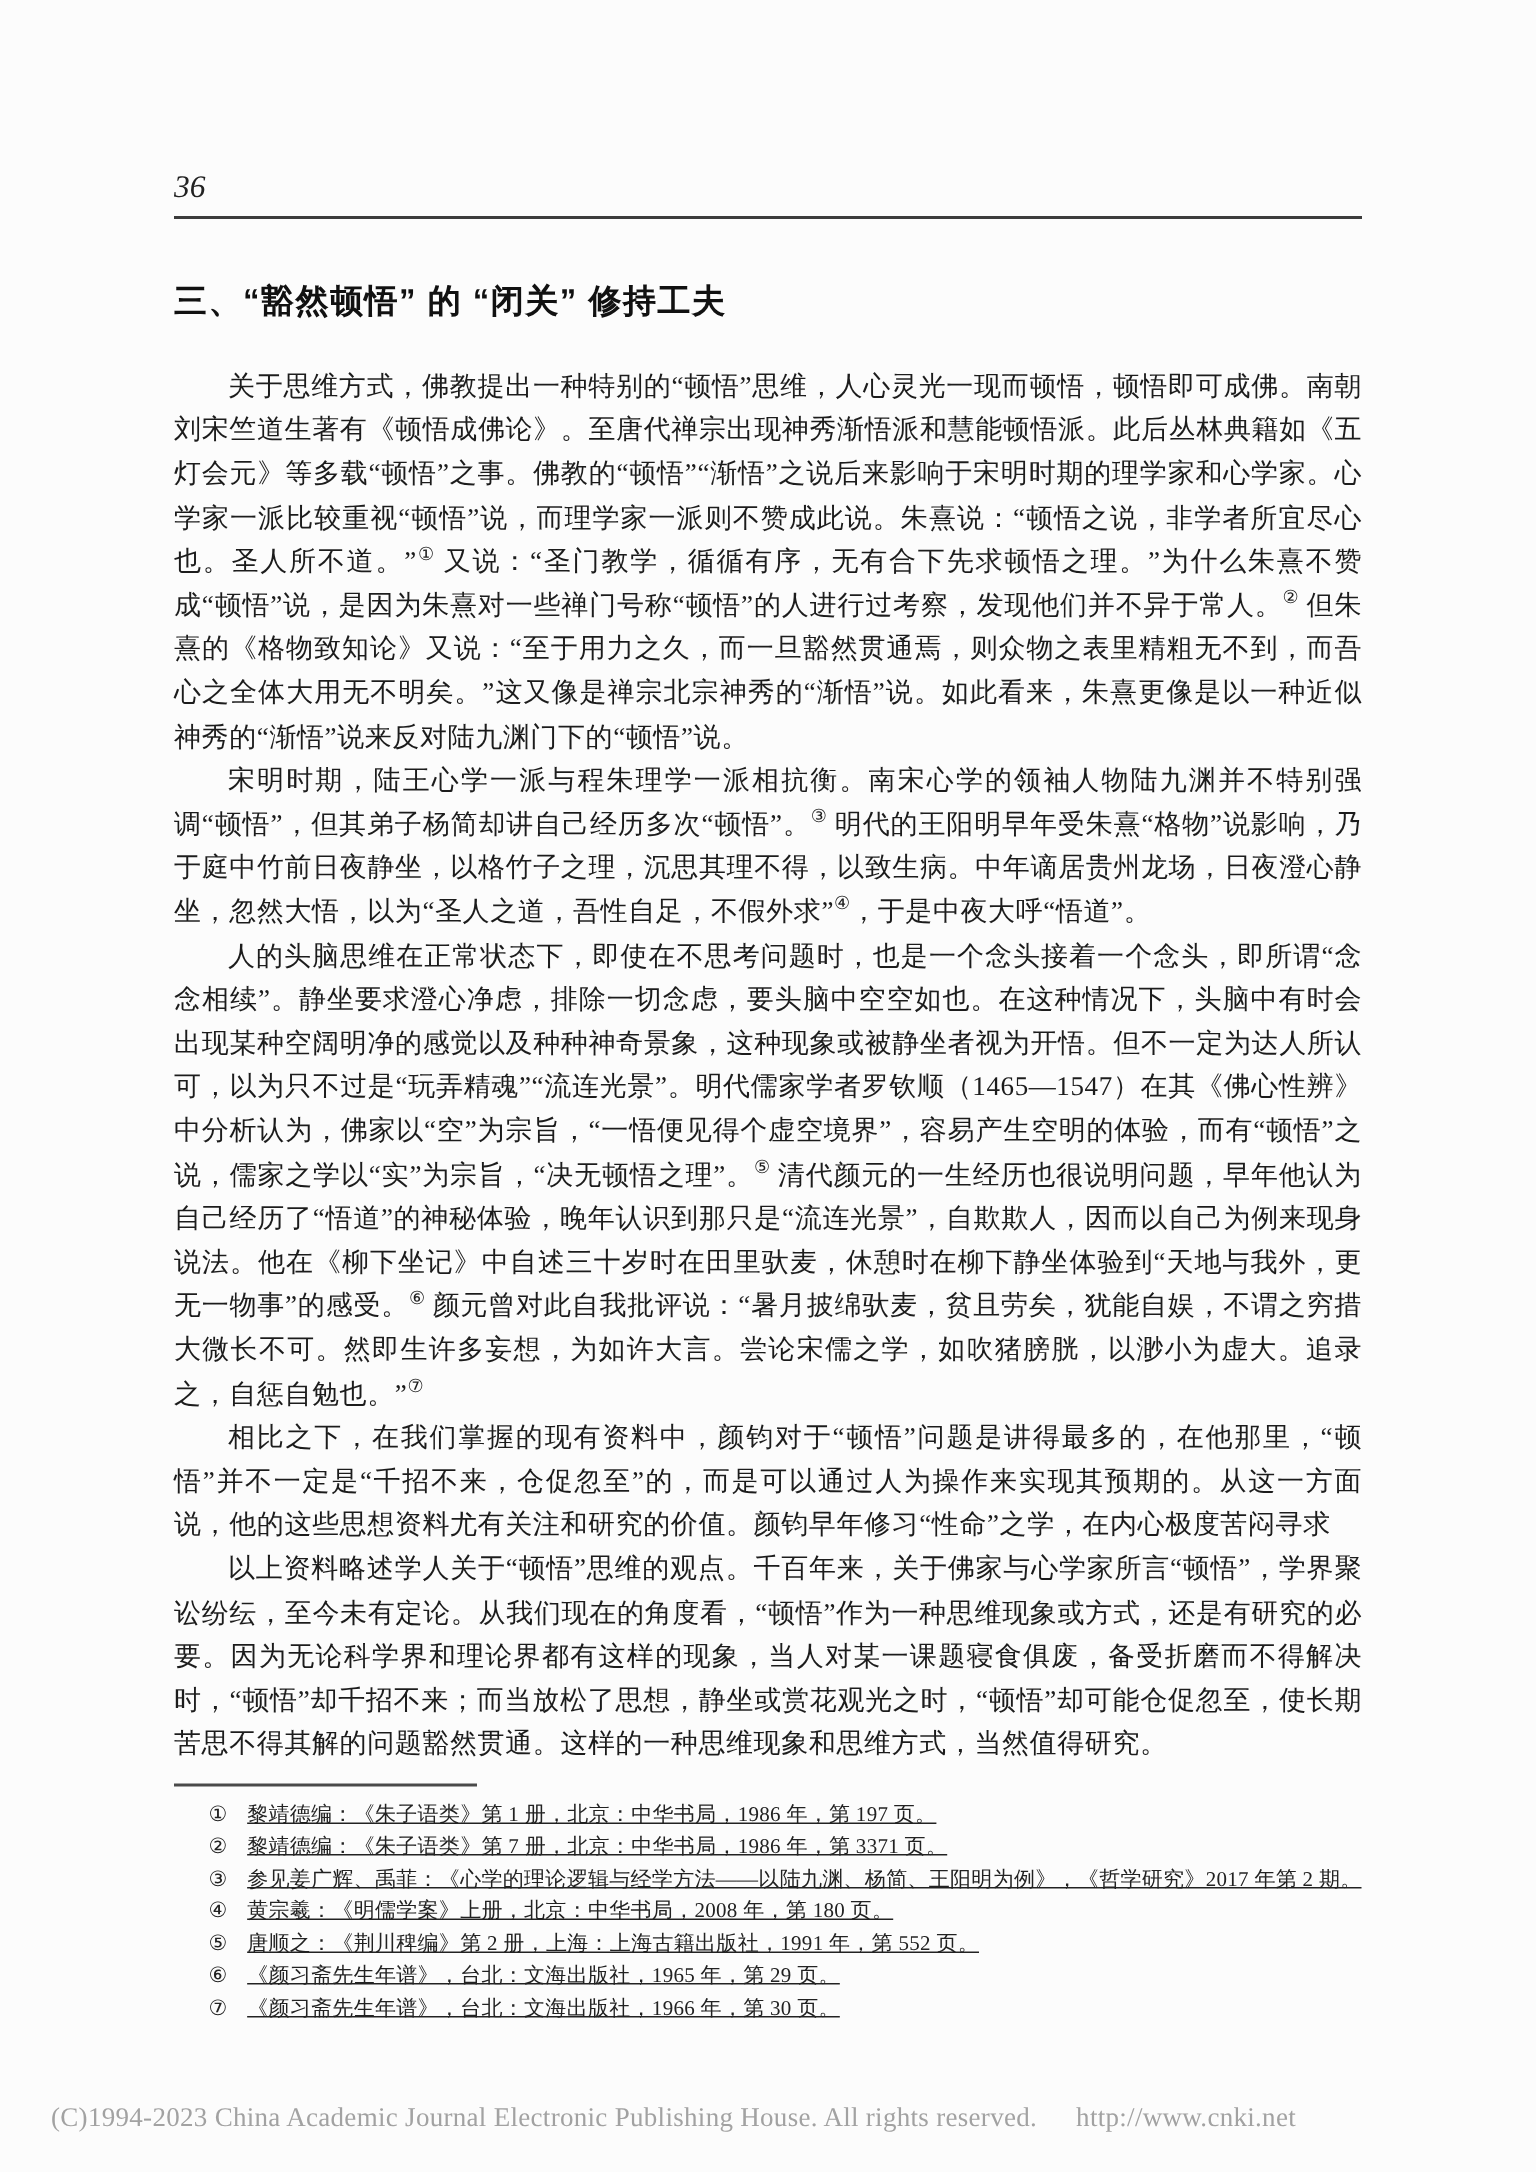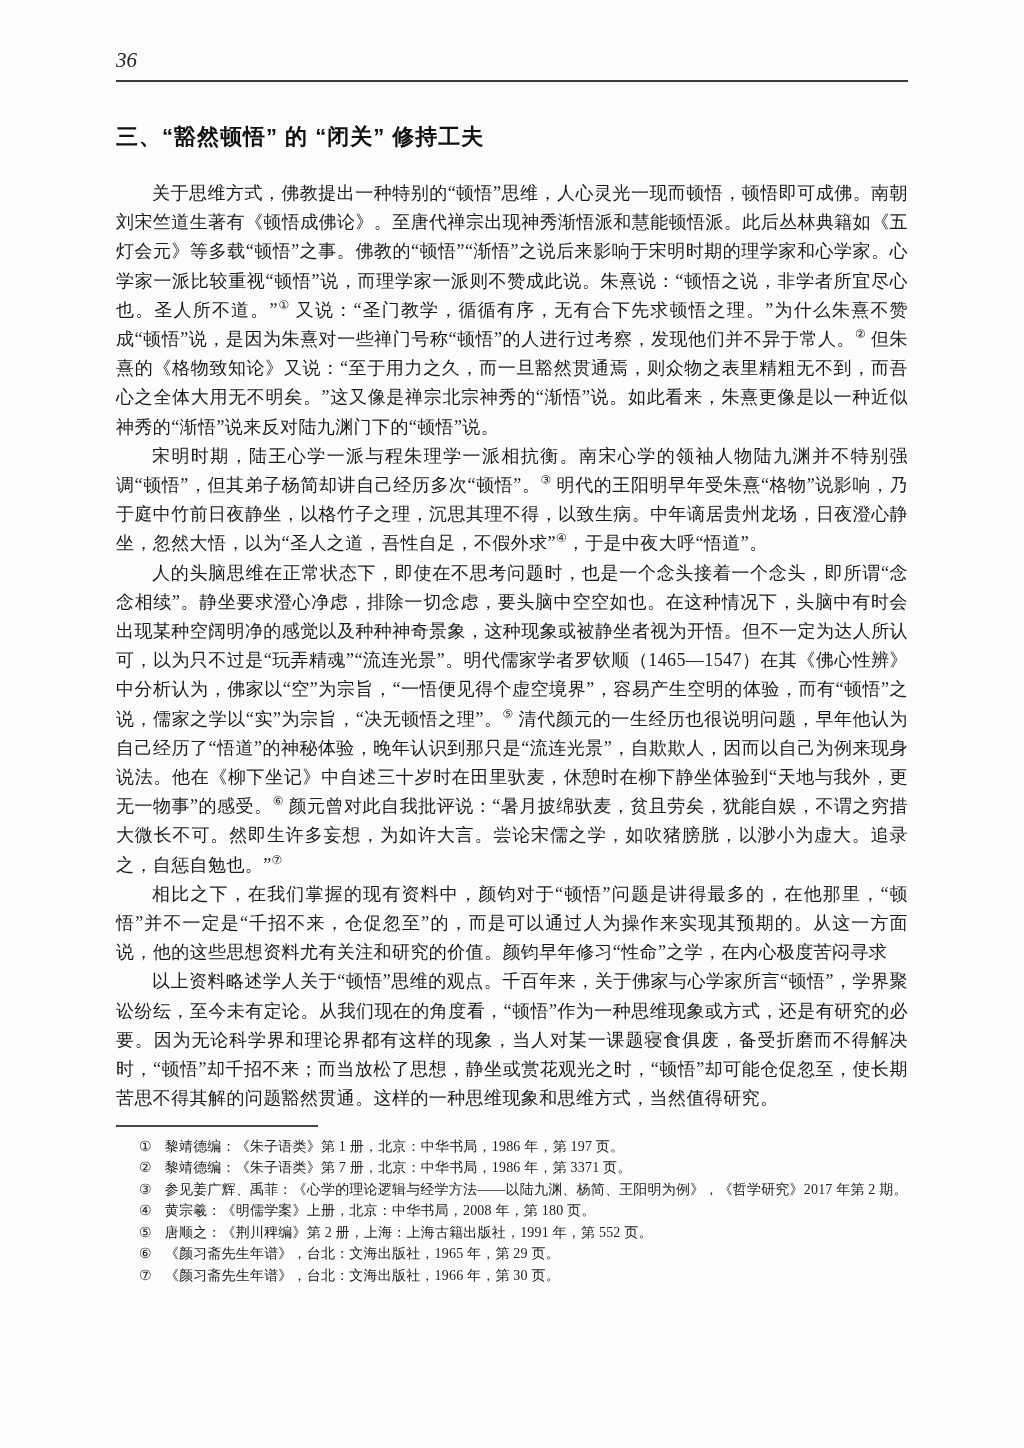--- a/index.html
+++ b/index.html
@@ -9,21 +9,21 @@
     width: 1024px;
     height: 1448px;
     margin: 0 auto;
     background: #fcfcfc;
     color: #1c1c1c;
     font-family: "Liberation Serif", "DejaVu Serif", serif;
     padding: 0 116px;
     overflow: hidden;
   }
   .header {
-    padding-top: 48px;
+    padding-top: 112px;
     padding-bottom: 7px;
     display: flex;
     justify-content: space-between;
     align-items: flex-end;
   }
   .page-num {
     font-style: italic;
     font-size: 21px;
     color: #222;
   }
@@ -71,21 +71,21 @@
     display: flex;
     font-size: 14px;
     line-height: 21.6px;
     letter-spacing: 0.2px;
     color: #222;
   }
   .fn-marker {
     flex: 0 0 auto;
     margin-right: 13px;
   }
-  .fn-text { flex: 1 1 auto; white-space: nowrap; overflow: visible; }
+  .fn-text { flex: 1 1 auto; white-space: nowrap; overflow: visible; text-decoration: underline; }
   .footer {
     position: absolute;
     left: 34px;
     right: 34px;
     bottom: 26px;
     display: flex;
     align-items: baseline;
     gap: 26px;
     font-size: 18px;
     color: #a2a2a2;
@@ -138,14 +138,18 @@
     <div class="fn-item">
       <span class="fn-marker">⑥</span>
       <span class="fn-text">《颜习斋先生年谱》，台北：文海出版社，1965 年，第 29 页。</span>
     </div>
     <div class="fn-item">
       <span class="fn-marker">⑦</span>
       <span class="fn-text">《颜习斋先生年谱》，台北：文海出版社，1966 年，第 30 页。</span>
     </div>
   </div>
 
+  <div class="footer">
+    <span>(C)1994-2023 China Academic Journal Electronic Publishing House. All rights reserved.</span>
+    <span>http://www.cnki.net</span>
+  </div>
 
 </div>
 
 </body></html>

